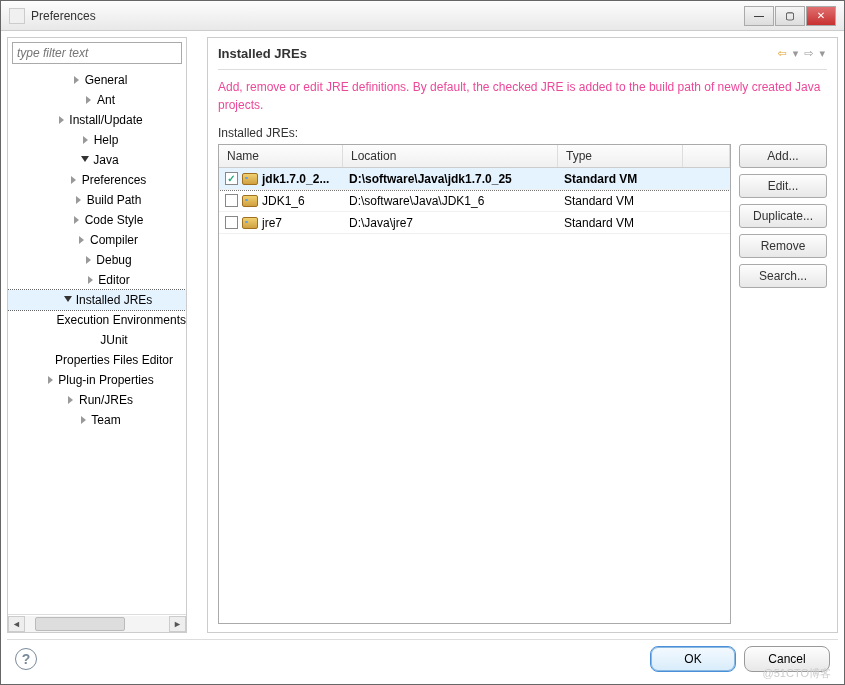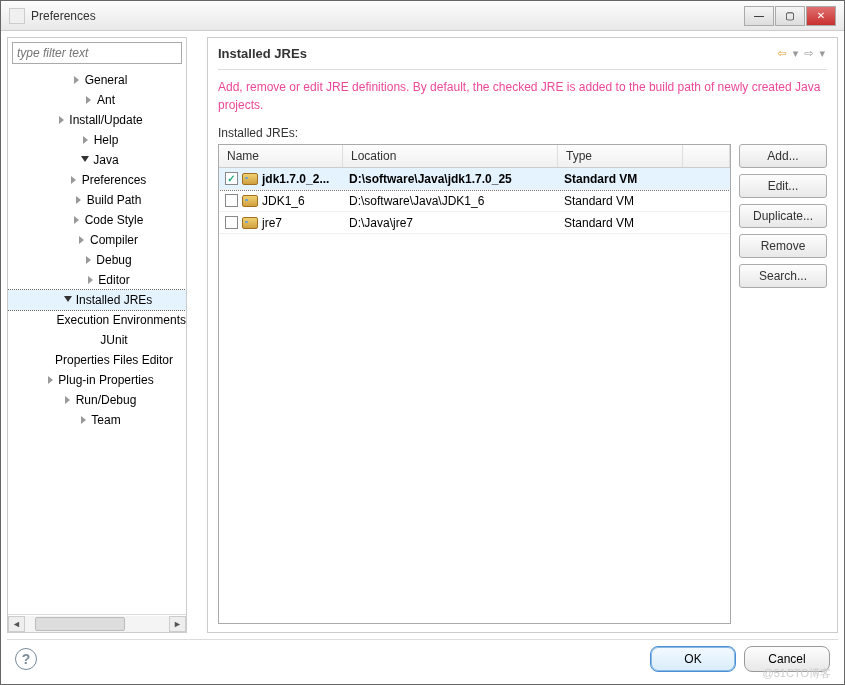--- a/index.html
+++ b/index.html
@@ -177,21 +177,21 @@
             <div class="tree-item" style="padding-left: 4px;">
               <span style="width: 12px; display: inline-flex; justify-content: center;">
                 <span class="col-tri"></span>
               </span>
               <span style="margin-left: 2px;">Plug-in Properties</span>
             </div>
             <div class="tree-item" style="padding-left: 4px;">
               <span style="width: 12px; display: inline-flex; justify-content: center;">
                 <span class="col-tri"></span>
               </span>
-              <span style="margin-left: 2px;">Run/Debug</span>
+              <span style="margin-left: 2px;">Run/JREs</span>
             </div>
             <div class="tree-item" style="padding-left: 4px;">
               <span style="width: 12px; display: inline-flex; justify-content: center;">
                 <span class="col-tri"></span>
               </span>
               <span style="margin-left: 2px;">Team</span>
             </div>
           </div>
         <div class="hscroll">
           <div class="arrow">◄</div>

